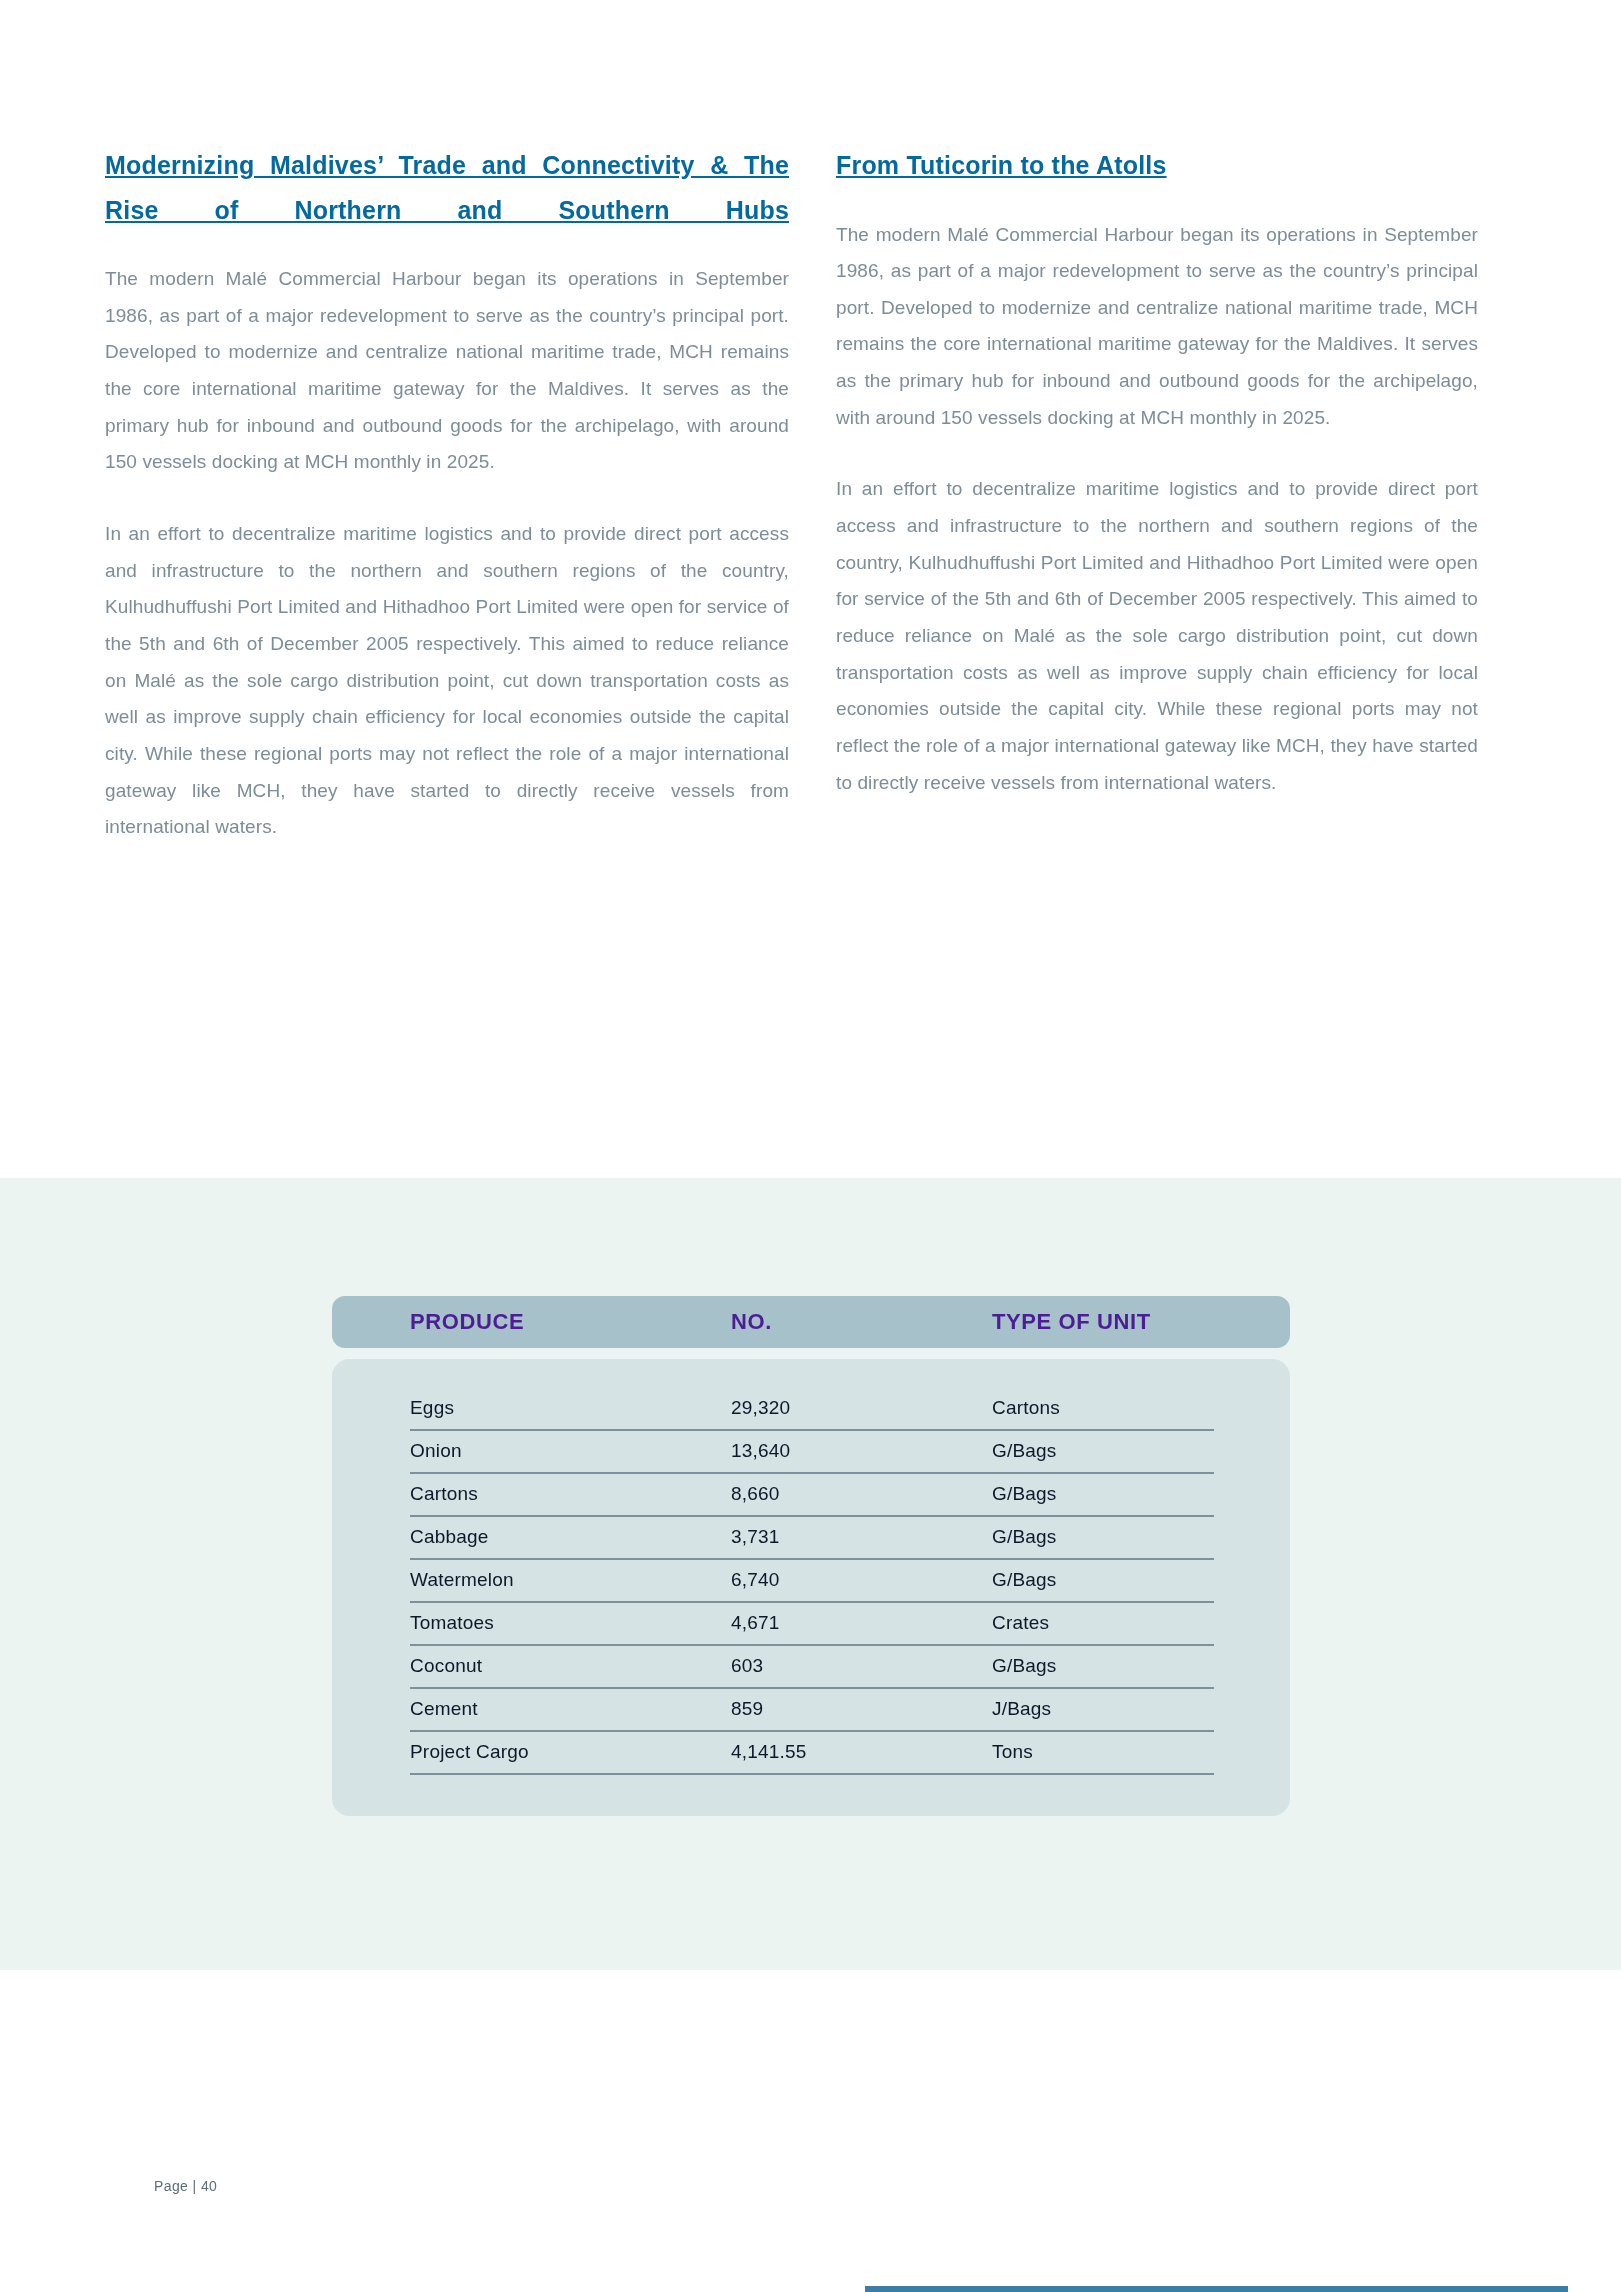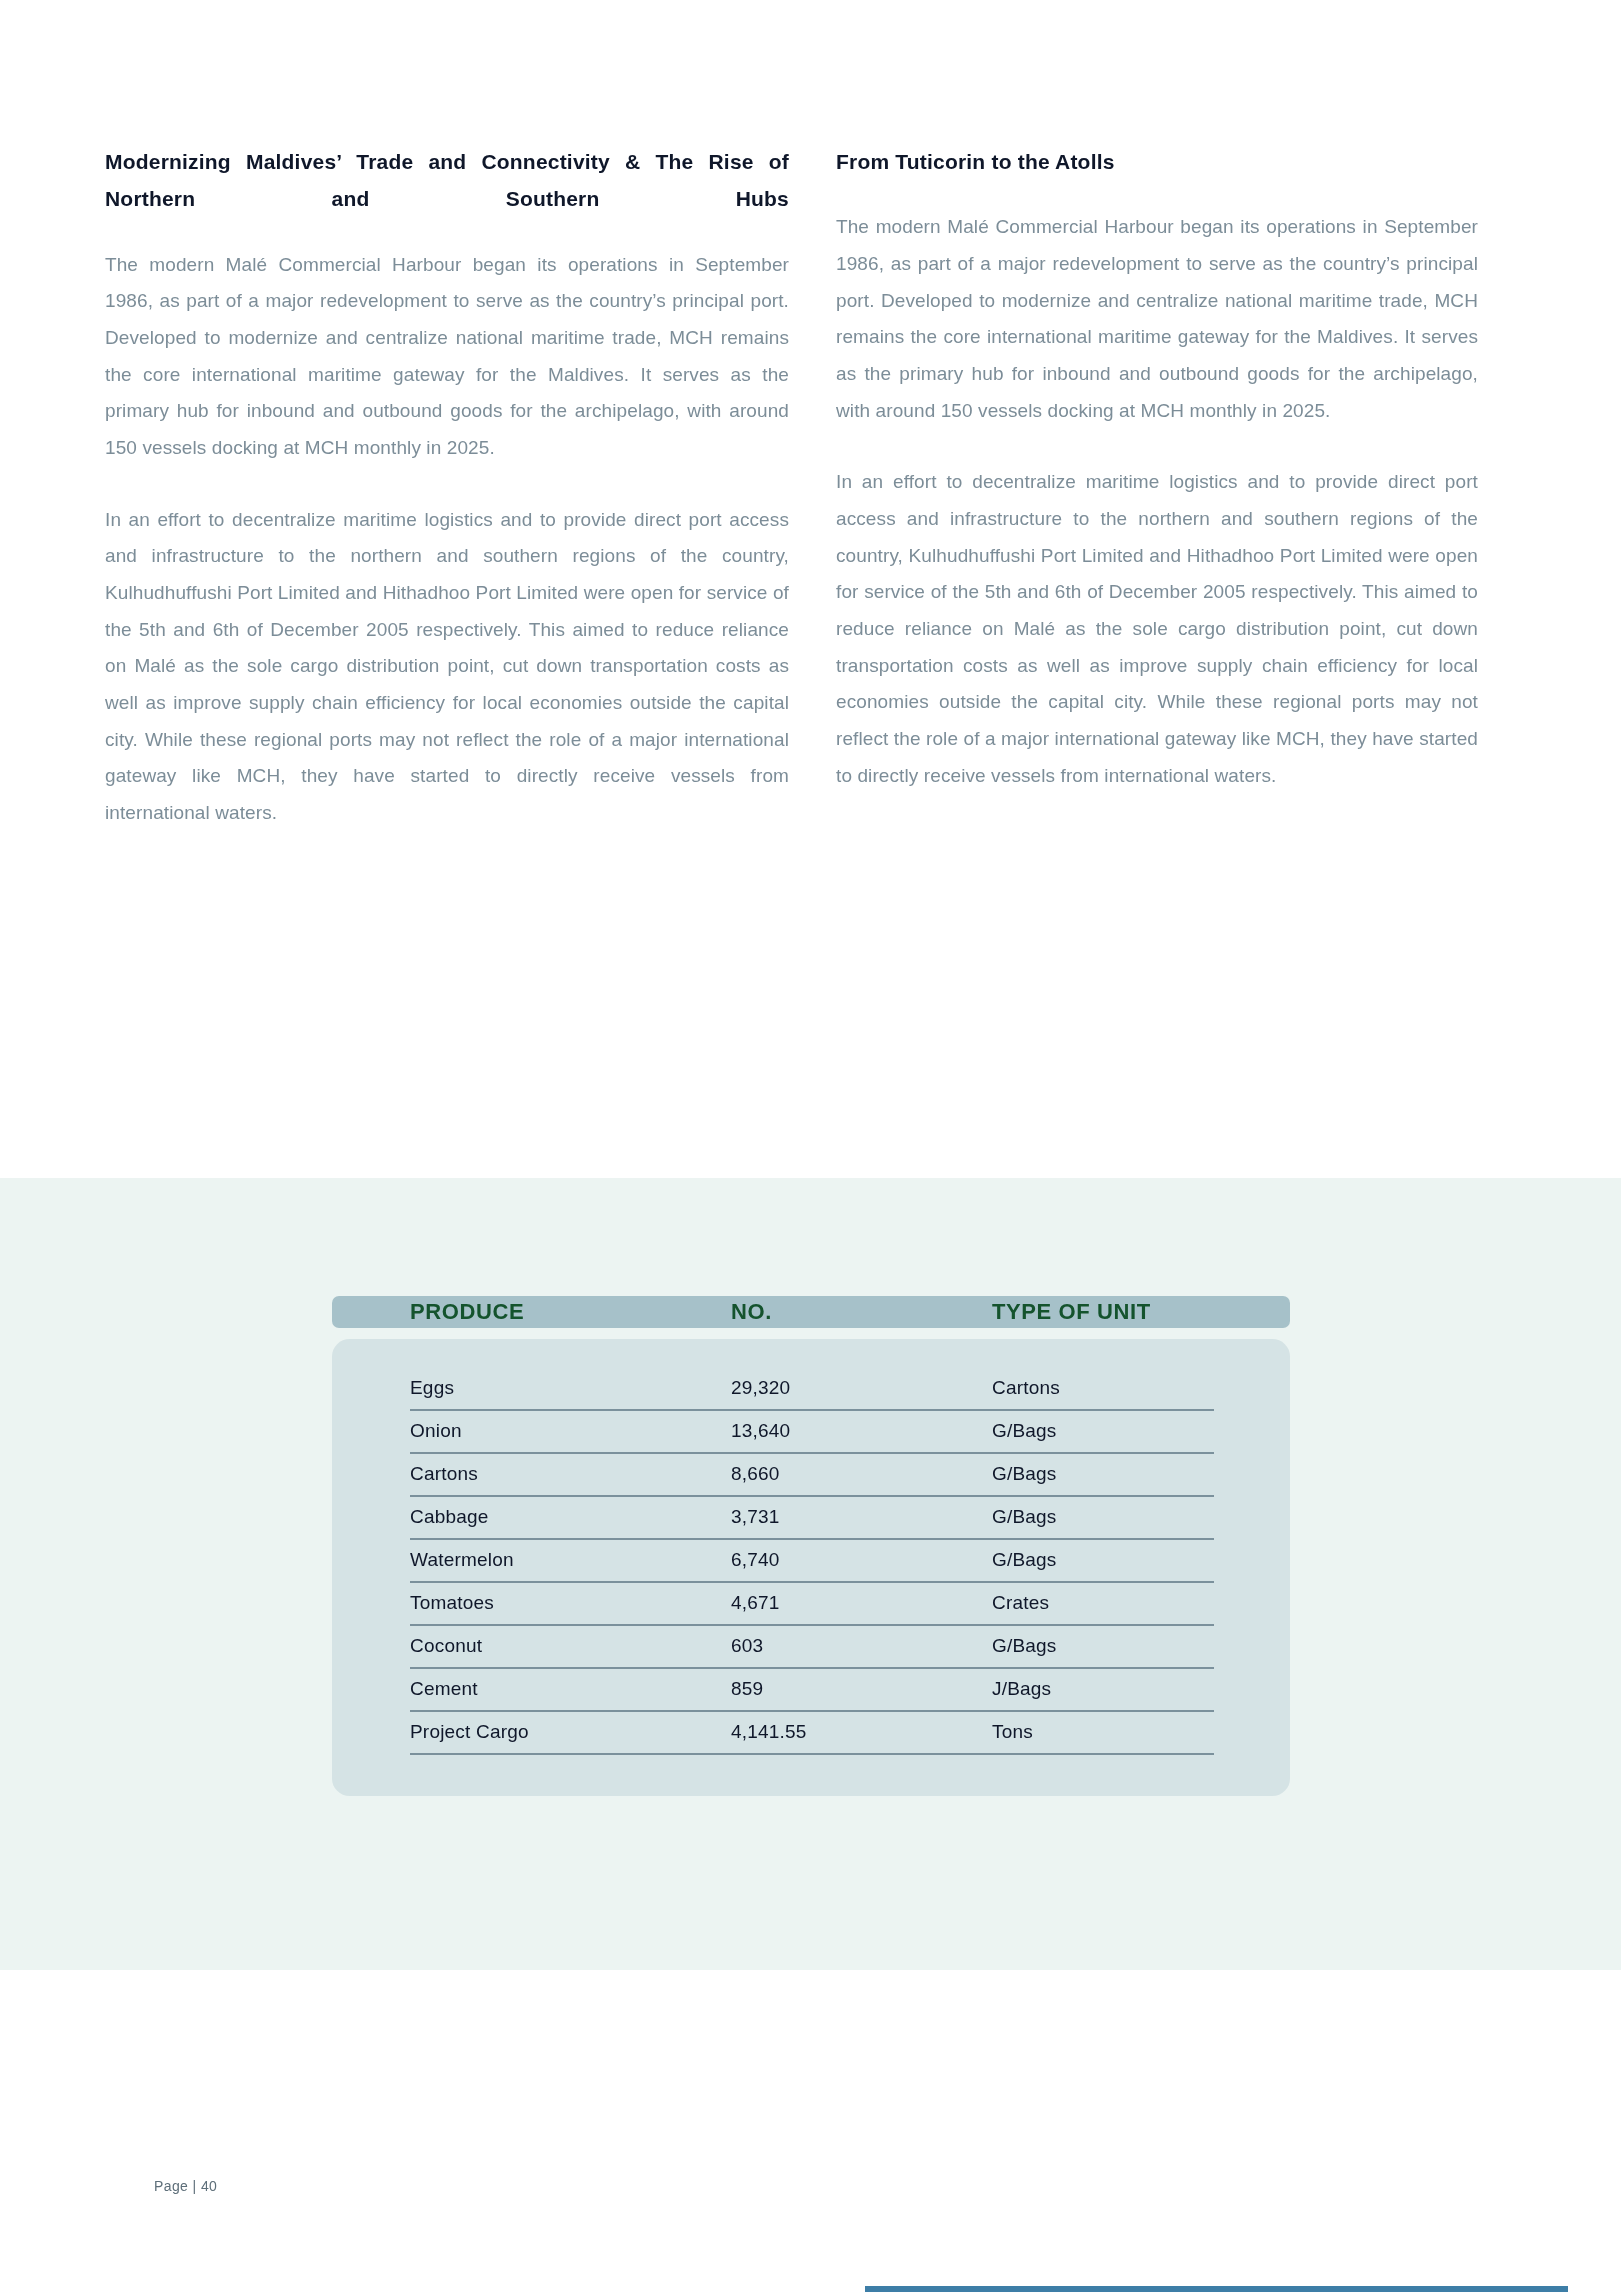--- a/index.html
+++ b/index.html
@@ -12,49 +12,50 @@
   }
   
   .columns{
     position:absolute;top:143px;left:105px;right:143px;
     display:flex;gap:47px;
   }
   .col-left{width:684px;flex:none;}
   .col-right{flex:1;}
   .heading{
     margin:0 0 29px 0;
-    color:#0f172a;
-    font-size:21px;font-weight:700;
+    color:#0369a1;
+    font-size:25px;font-weight:700;
     line-height:1.78;
     letter-spacing:0.2px;
+    text-decoration:underline;
   }
   .heading-justify{text-align:justify;text-align-last:justify;}
   .body-par{
     margin:0 0 35px 0;
     color:#7c8d98;
     font-size:19px;
     line-height:1.93;
     text-align:justify;
     letter-spacing:0.1px;
   }
   
   .band{
     position:absolute;left:0;top:1178px;width:100%;height:792px;
     background:#ecf4f2;
   }
   .table-wrap{
     position:absolute;left:332px;top:118px;width:958px;
   }
   .table-header{
     display:flex;align-items:center;
-    height:32px;
+    height:52px;
     background:#a6c1c9;
-    border-radius:7px;
+    border-radius:13px;
     padding-left:78px;box-sizing:border-box;
-    color:#14532d;
+    color:#4c1d95;
     font-size:22px;font-weight:700;
     letter-spacing:0.6px;
   }
   .th-c1{width:321px;flex:none;}
   .th-c2{width:261px;flex:none;}
   .th-c3{flex:1;}
   .table-panel{
     margin-top:10.8px;
     background:#d5e3e5;
     border-radius:17.6px;

